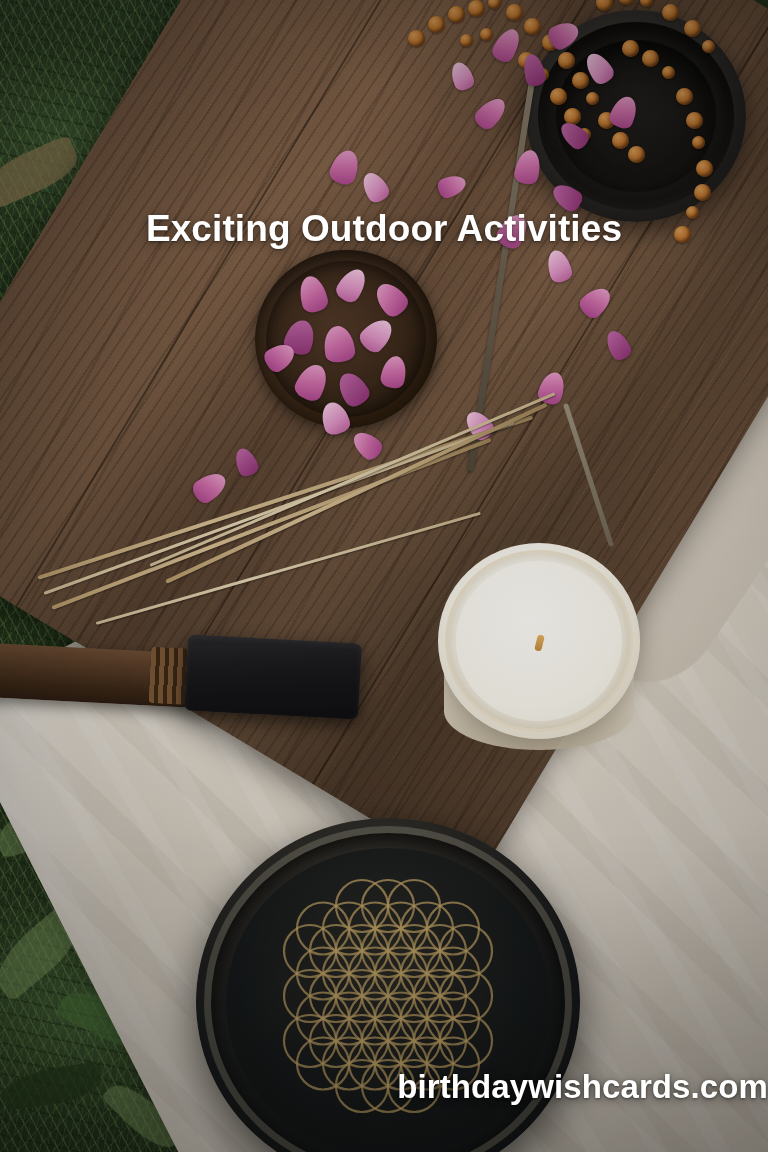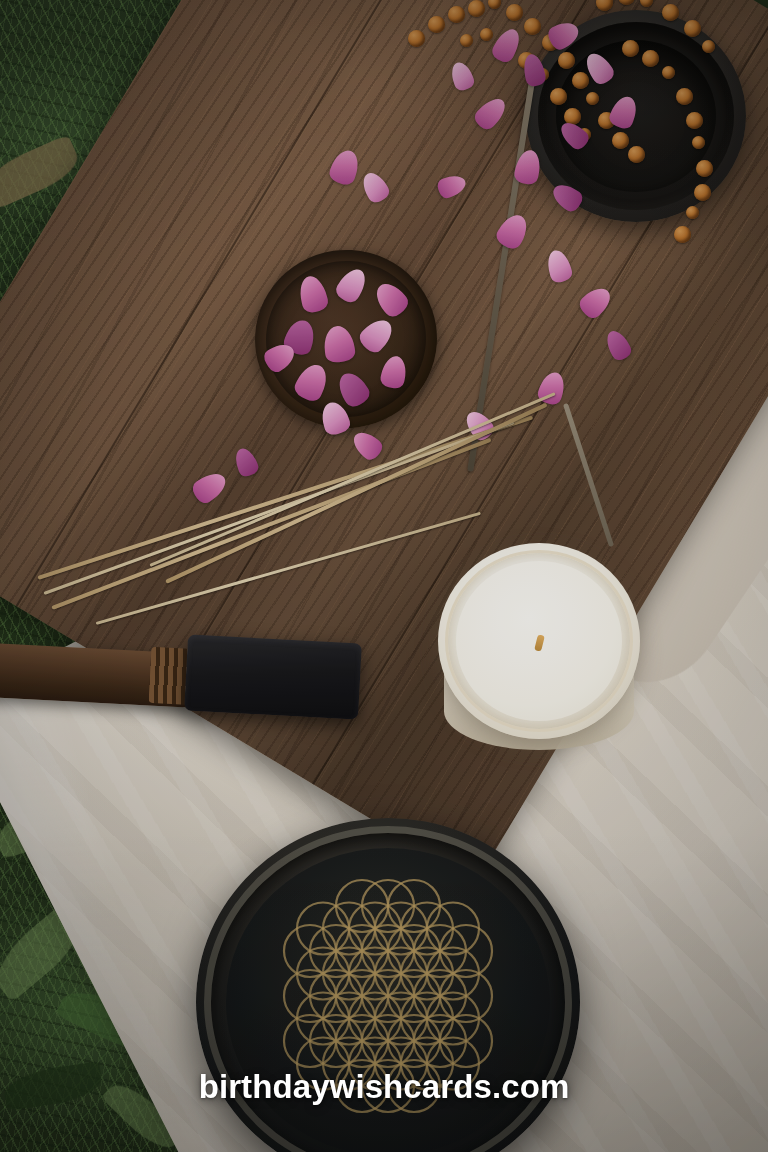--- a/index.html
+++ b/index.html
@@ -252,21 +252,21 @@
     color:#ffffff;
     font-size:33px;
     font-weight:700;
     line-height:1.30;
     letter-spacing:.2px;
     text-shadow:0 2px 10px rgba(0,0,0,.40), 0 1px 2px rgba(0,0,0,.38);
     padding:0 96px;
   }
   .sitefooter{
     position:absolute; left:0; right:0; bottom:46px;
-    text-align:center;
+    text-align:right;
     color:#ffffff;
     font-size:33px;
     font-weight:700;
     letter-spacing:.1px;
     text-shadow:0 2px 10px rgba(0,0,0,.45), 0 1px 3px rgba(0,0,0,.45);
   }
 </style>
 </head>
 <body>
 
@@ -475,18 +475,19 @@
           </g>
         </svg>
       </div>
     </div>
 
     <div class="vignette"></div>
     <div class="tint"></div>
   </div>
 
   <div class="overlay">
+    <h1 class="headline">Exciting Outdoor Activities</h1>
 
 
     <div class="sitefooter">birthdaywishcards.com</div>
   </div>
 
 </div>
 
 </body></html>

